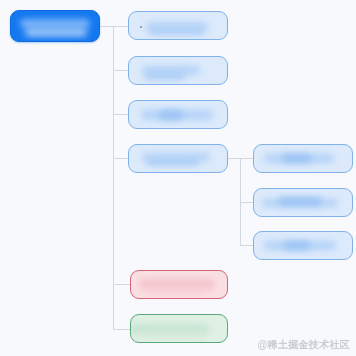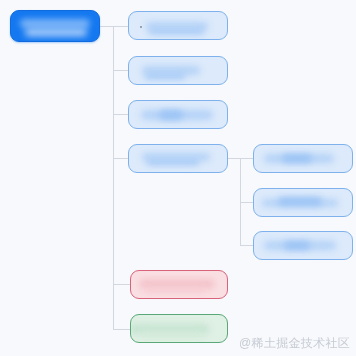--- a/index.html
+++ b/index.html
@@ -119,25 +119,26 @@
     border-radius: 50%;
     background: #6f7b8a;
     opacity: .85;
   }
 
   
   .watermark {
     position: absolute;
     right: 6px;
     bottom: 4px;
-    font-size: 12px;
+    font-size: 10px;
     color: #c7cbd3;
     letter-spacing: .3px;
     white-space: nowrap;
     user-select: none;
+    font-weight: bold;
   }
 </style>
 </head>
 <body>
 
 <div id="mindmap">
 
   <div class="connector-layer">
 
     <div class="line-h" style="left:100px; top:26px; width:13px;"></div>

